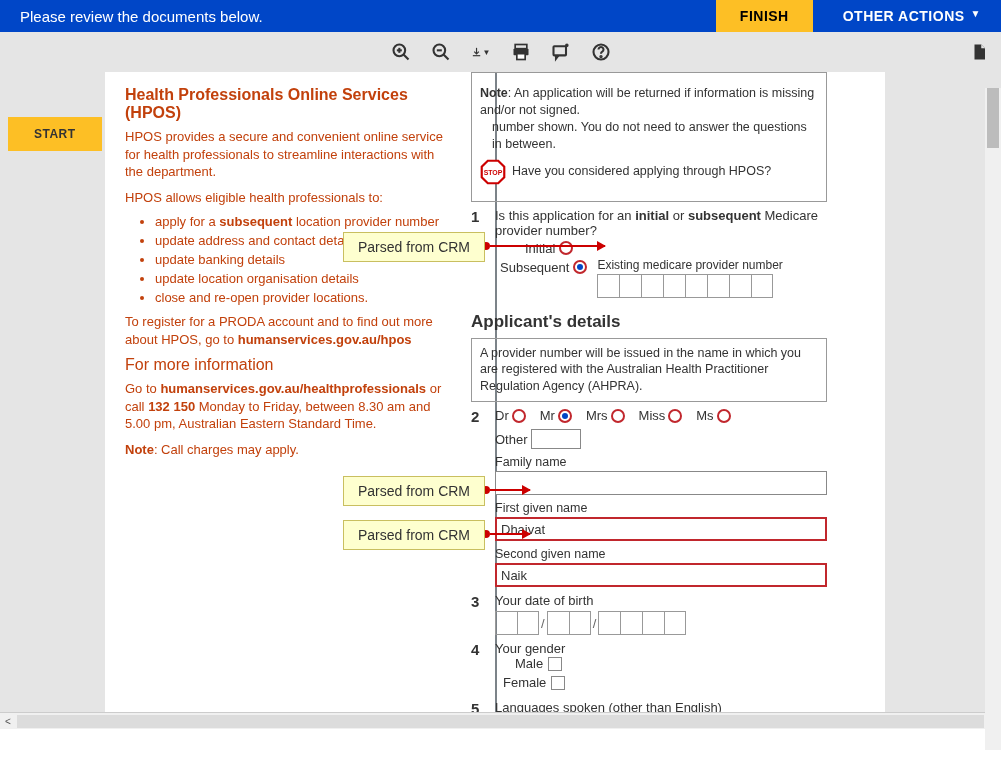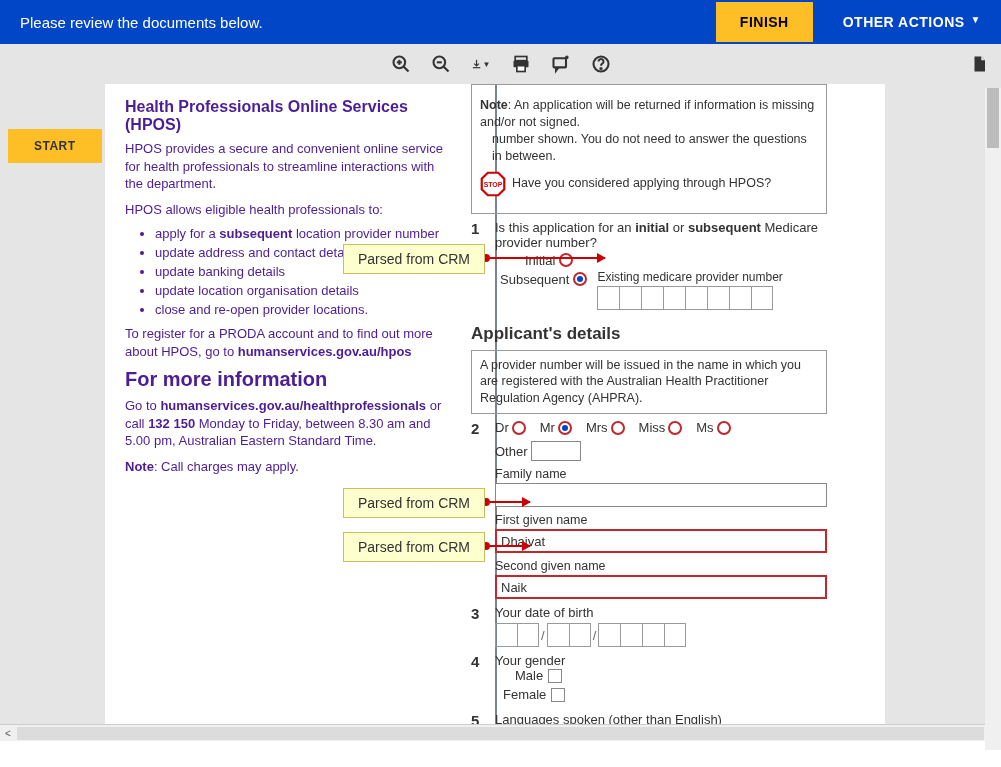--- a/index.html
+++ b/index.html
@@ -1,37 +1,37 @@
 <!DOCTYPE html>
 <html><head>
 <meta charset="utf-8">
 <style>
 * { box-sizing: border-box; margin: 0; padding: 0; }
 body { font-family: Arial, sans-serif; font-size: 13px; background: #fff; overflow-x: hidden; }
-.top-banner { background: #0046c7; color: #fff; height: 44px; display: flex; align-items: center; padding: 0 20px; justify-content: space-between; }
+.top-banner { background: #0046c7; color: #fff; height: 32px; display: flex; align-items: center; padding: 0 20px; justify-content: space-between; }
 .top-banner-left { font-size: 15px; }
 .top-banner-right { display: flex; align-items: center; gap: 30px; }
 .finish-btn { background: #fdbf25; color: #000; border: none; padding: 12px 24px; font-weight: bold; font-size: 14px; cursor: pointer; letter-spacing: 0.5px; }
 .other-actions { color: #fff; font-weight: bold; font-size: 14px; letter-spacing: 0.5px; display: flex; gap: 6px; cursor: pointer; }
 .other-actions .tri { font-size: 10px; }
 .toolbar { background: #e5e5e5; height: 40px; display: flex; align-items: center; justify-content: center; gap: 20px; position: relative; }
 .toolbar .icon { width: 20px; height: 20px; display: flex; align-items: center; justify-content: center; cursor: pointer; color: #333;}
 .toolbar .doc-icon { position: absolute; right: 12px; }
 svg { display: block; }
 .main-area { background: #e5e5e5; height: 640px; overflow: auto; display: flex; position: relative; }
 .start-tag { position: absolute; left: 8px; top: 45px; background: #fdbf25; color: #333; font-weight: bold; padding: 10px 26px; font-size: 12px; letter-spacing: 0.5px; cursor: pointer; z-index: 5; }
 .page-container { background: #fff; width: 780px; margin-left: 105px; display: flex; position: relative; }
-.col-left { width: 362px; padding: 14px 20px 14px 20px; font-size: 13px; color: #4c1d95; }
+.col-left { width: 362px; padding: 14px 20px 14px 20px; font-size: 13px; color: #c2410c; }
 .col-right { width: 380px; padding: 0 20px 20px 4px; font-size: 13px; color: #333; position: relative; }
 .vline { position: absolute; left: 390px; top: 0; bottom: 0; width: 2px; background: #7c8389; }
 h2.hpos-title { font-size: 16px; font-weight: bold; margin-bottom: 6px; }
 .col-left p { margin-bottom: 8px; line-height: 1.35; }
 .col-left ul { margin-left: 30px; margin-bottom: 8px; }
 .col-left li { margin-bottom: 4px; }
-.subhead { font-size: 20px; font-weight: bold; margin-bottom: 6px; }
+.subhead { font-size: 16px; font-weight: normal; margin-bottom: 6px; }
 .notebox { border: 1px solid #999; padding: 6px 8px; margin-bottom: 6px; font-size: 12.5px; line-height: 1.35; }
 .stopline { display: flex; align-items: center; gap: 6px; margin-bottom: 10px; }
 .stop-svg { flex-shrink: 0; }
 .qrow { display: flex; gap: 10px; margin-bottom: 6px; }
 .qnum { font-weight: bold; width: 14px; flex-shrink: 0; font-size: 15px; }
 .qbody { flex: 1; }
 .radiorow { display: flex; align-items: center; gap: 4px; margin: 2px 0; }
 .rcircle { width: 14px; height: 14px; border: 2px solid #c1272d; border-radius: 50%; display: inline-block; position: relative; vertical-align: middle; }
 .rcircle.sel::after { content:''; position:absolute; left:2px; top:2px; width:6px; height:6px; background:#0046c7; border-radius:50%; }
 .existing-label { font-size: 12px; margin-left: 20px; }

